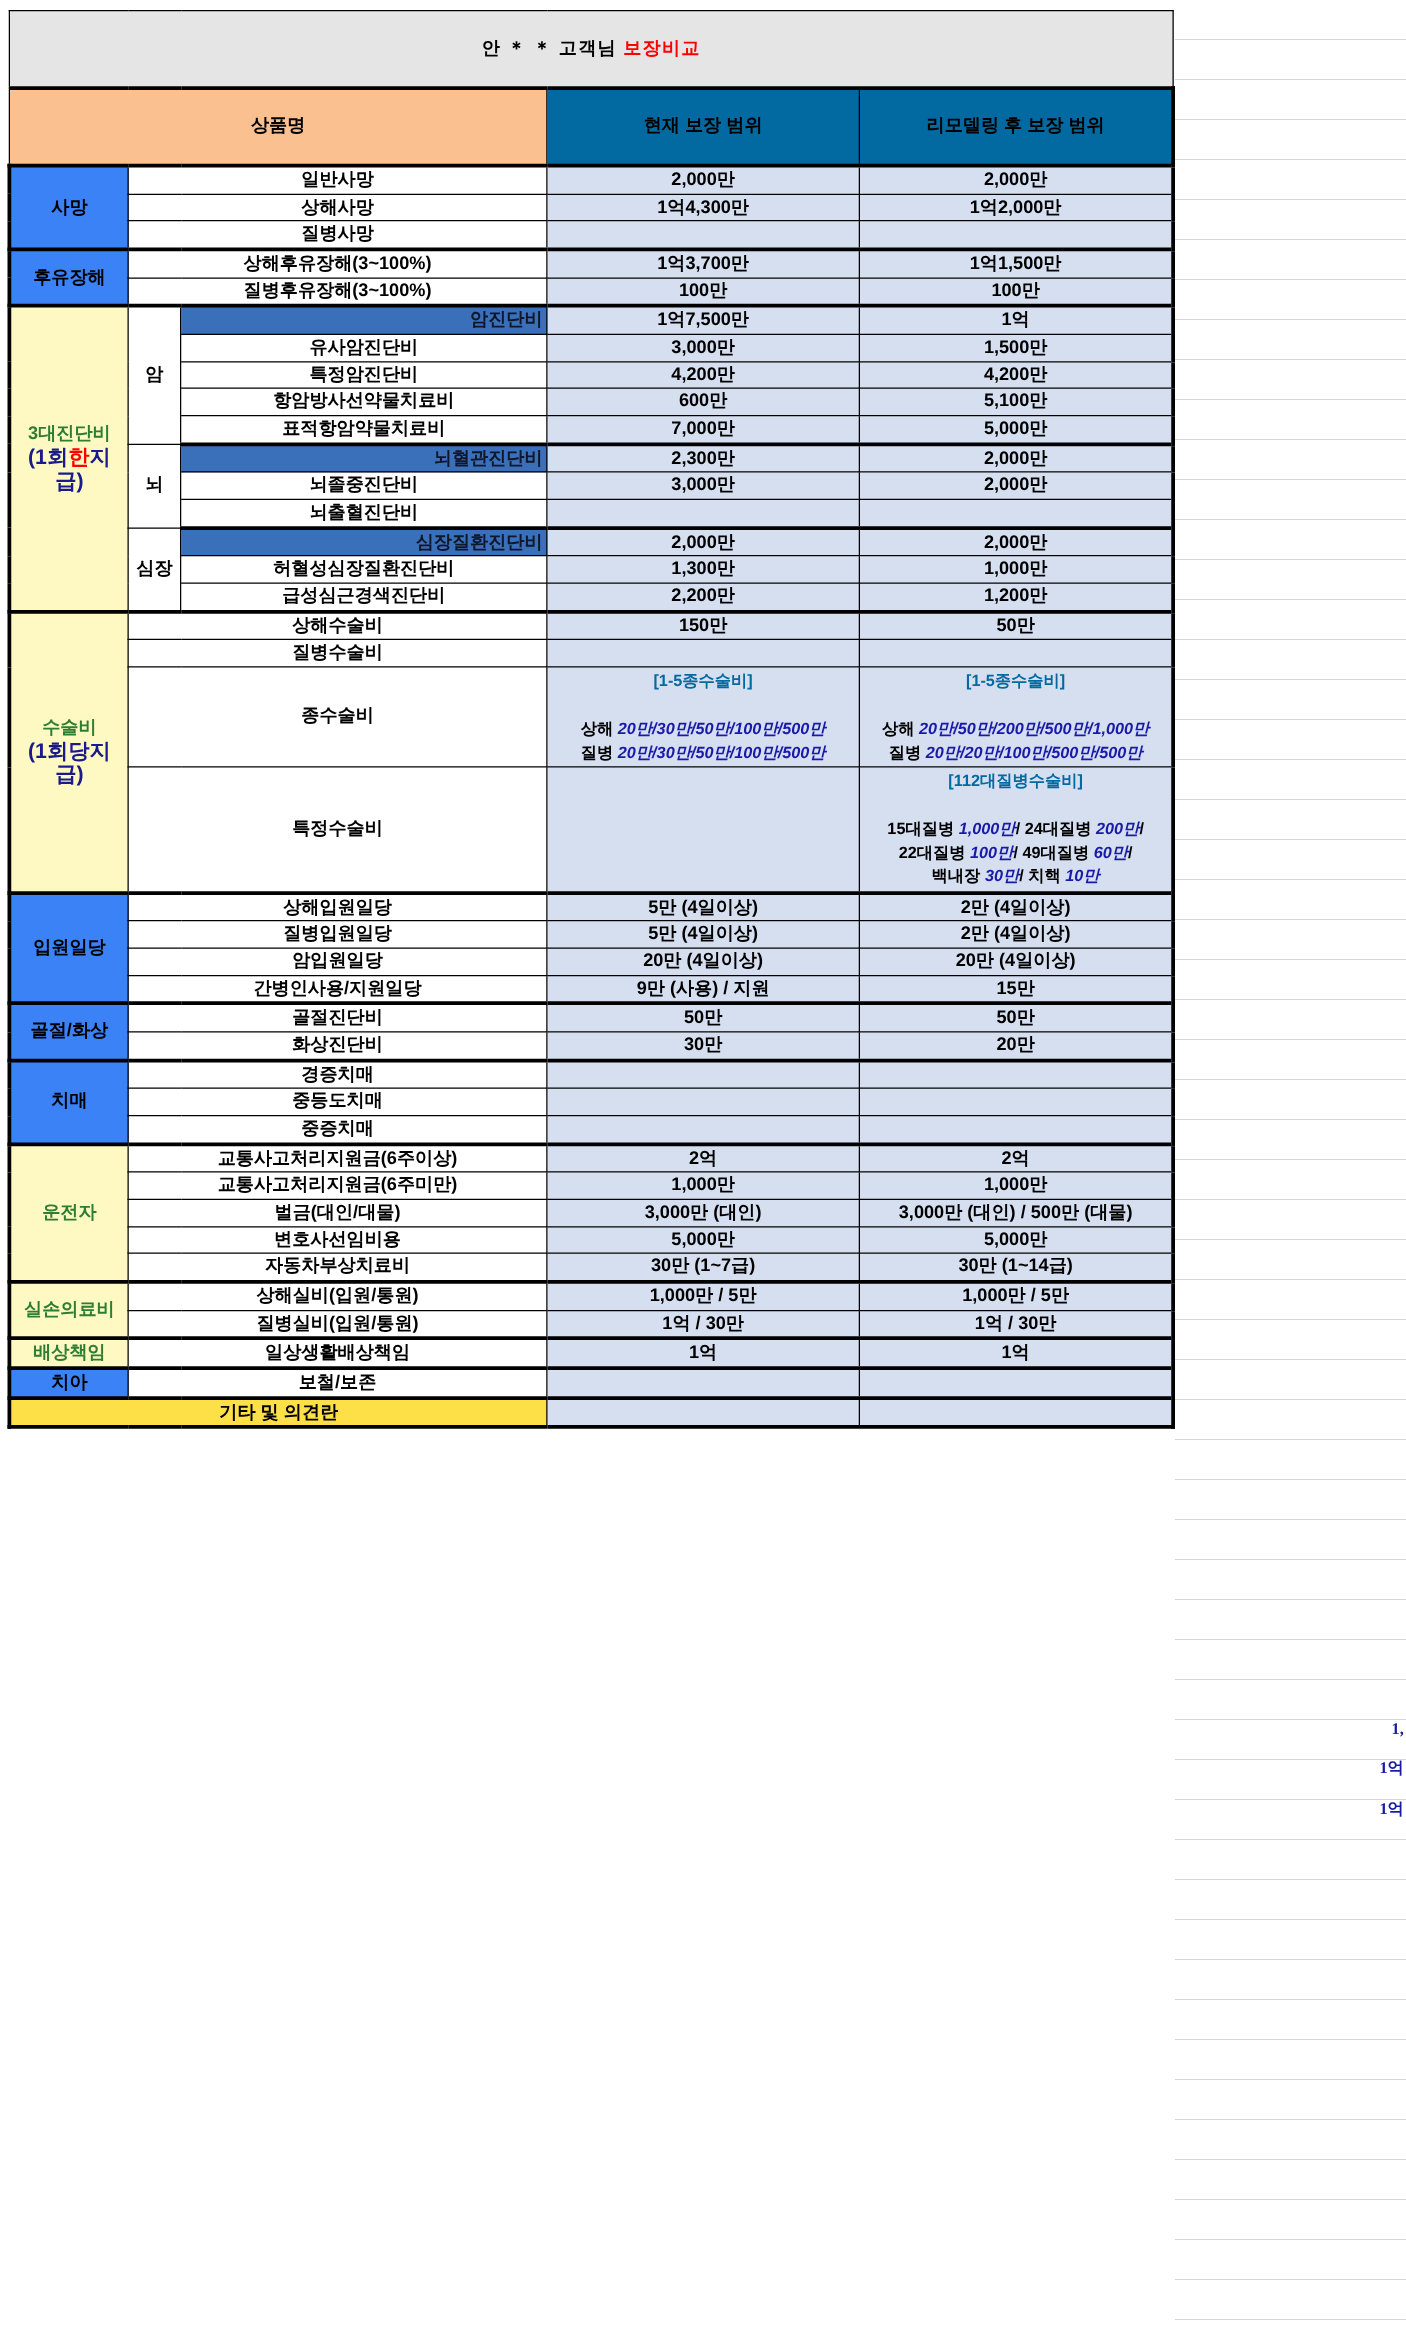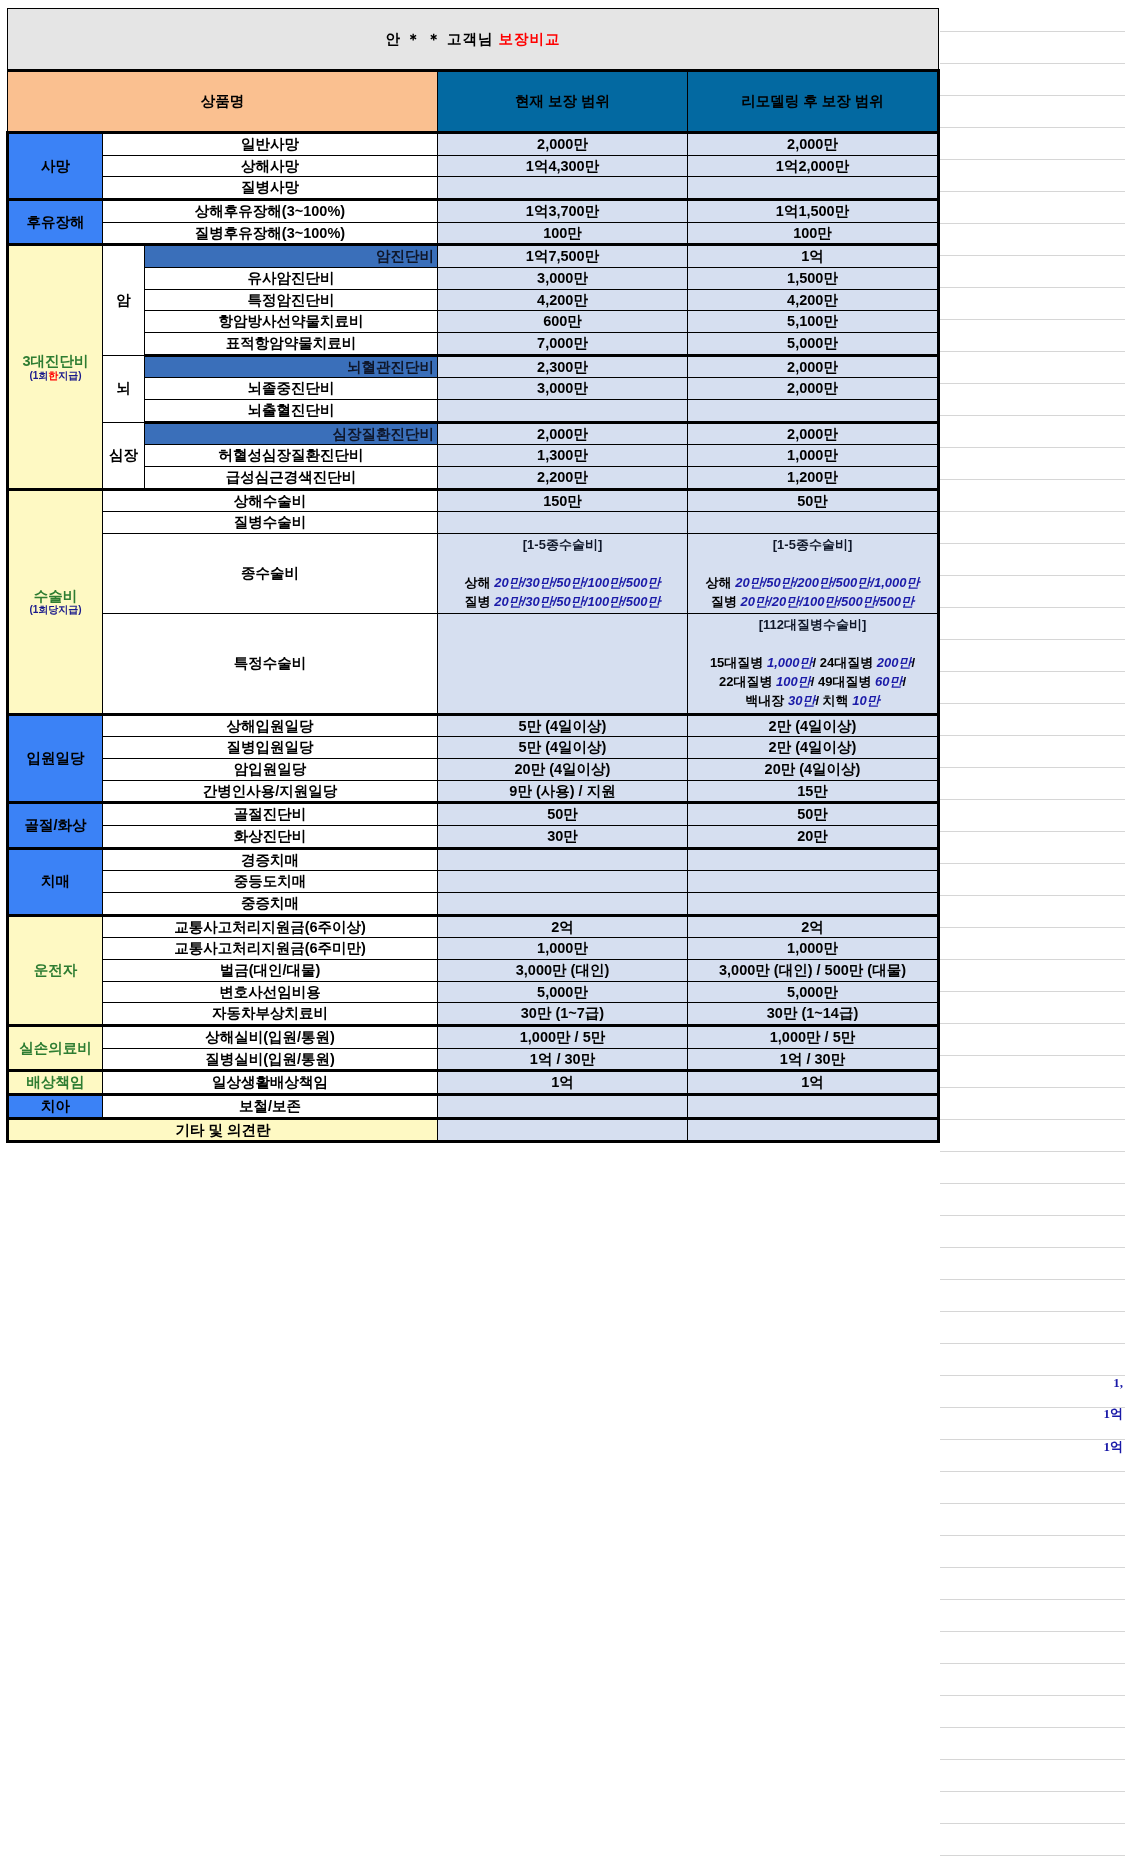--- a/index.html
+++ b/index.html
@@ -88,21 +88,21 @@
   
   td.grp {
     background: #3b82f6;
     font-size: 15px;
     width: 95px;
   }
   td.grp.green {
     background: #fef9c3;
     color: #2e7d32;
   }
-  td.grp.green .sub { display:block; font-size: 10px; color:#1a1a8c; }
+  td.grp.green .sub { display:block; font-size: 17px; color:#1a1a8c; }
   td.grp.green .sub .red { color:#ff0000; }
 
   
   td.sub2 {
     background: #ffffff;
     width: 42px;
     font-size: 15px;
   }
 
   
@@ -124,26 +124,26 @@
     font-size: 15px;
     font-family: "Liberation Serif", serif;
     font-weight: bold;
   }
   td.val.multi {
     font-size: 13px;
     line-height: 1.45;
     font-family: "Liberation Sans", sans-serif;
   }
   td.val.multi .lbl { color: #000000; text-align: center; }
-  td.val.multi .hdr { color: #0f172a; display:block; }
+  td.val.multi .hdr { color: #0369a1; display:block; }
   td.val.multi .num { color: #1a1aa8; font-style: italic; }
   td.val.empty { color: transparent; }
 
   td.note {
-    background: #fef9c3;
+    background: #fde047;
     font-size: 15px;
   }
   td.note-val { background: #d6dff0; }
 
   .thick-top { border-top: 3px solid #000 !important; }
   .thick-bottom { border-bottom: 3px solid #000 !important; }
   .thick-left { border-left: 3px solid #000 !important; }
   .thick-right { border-right: 3px solid #000 !important; }
 </style>
 </head>

